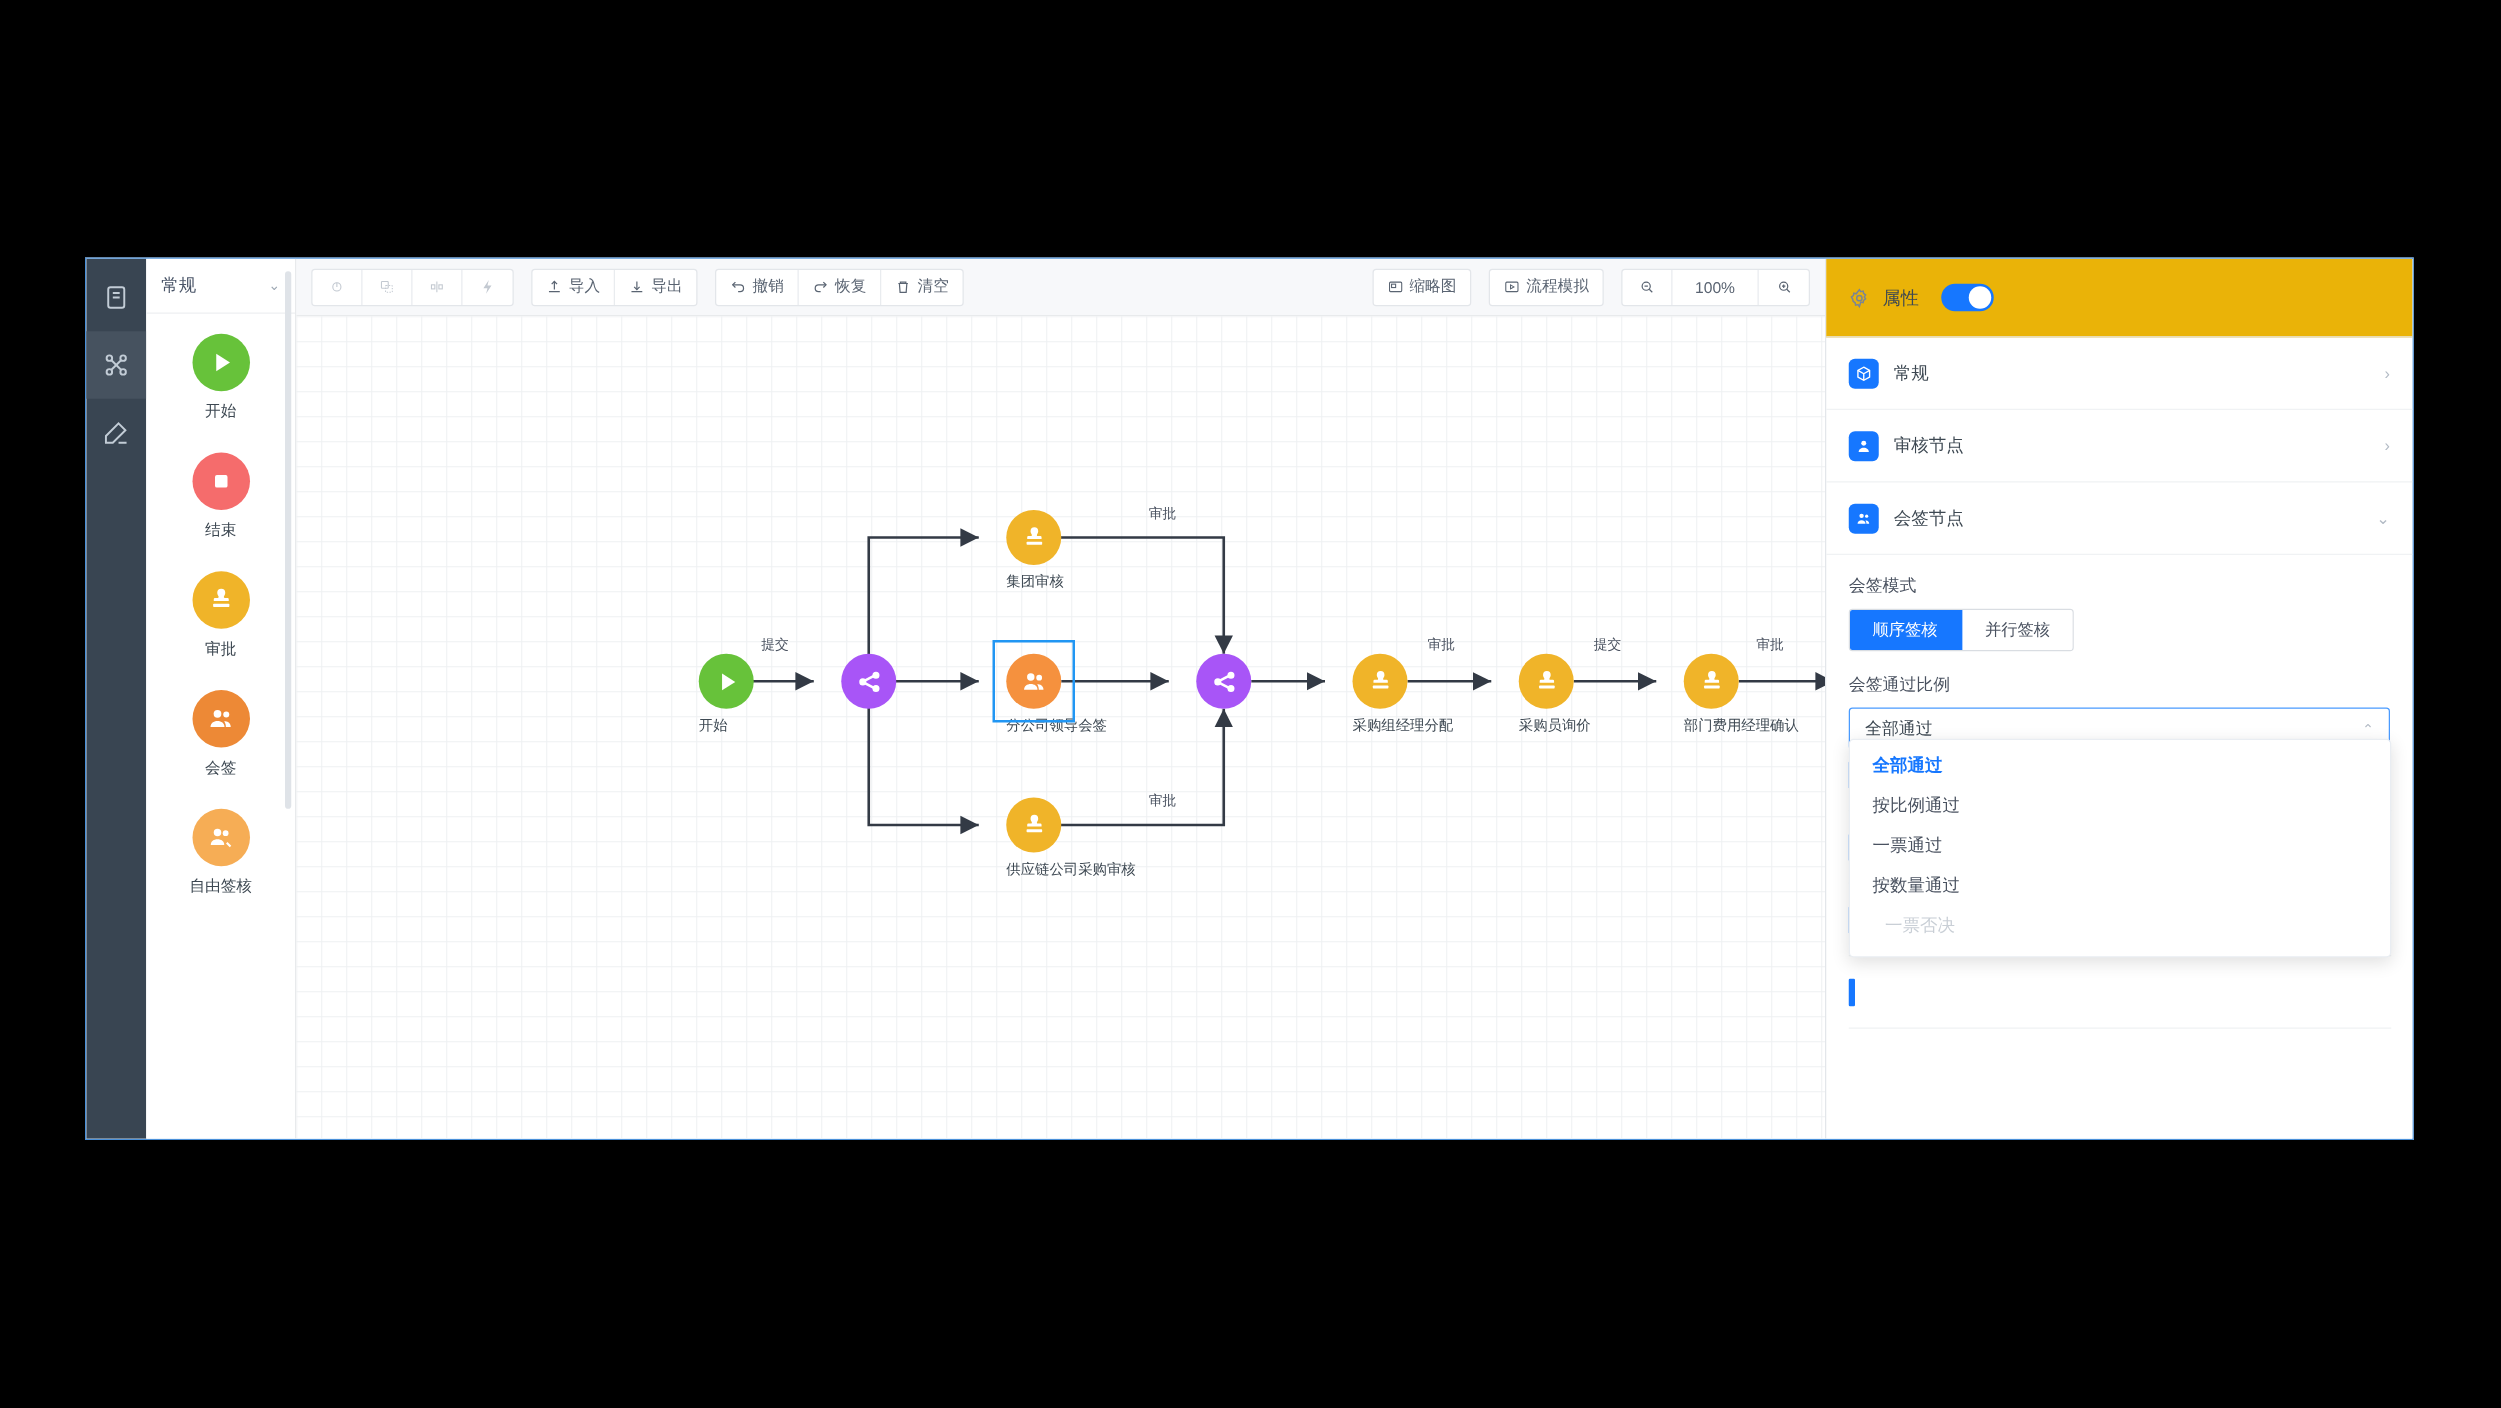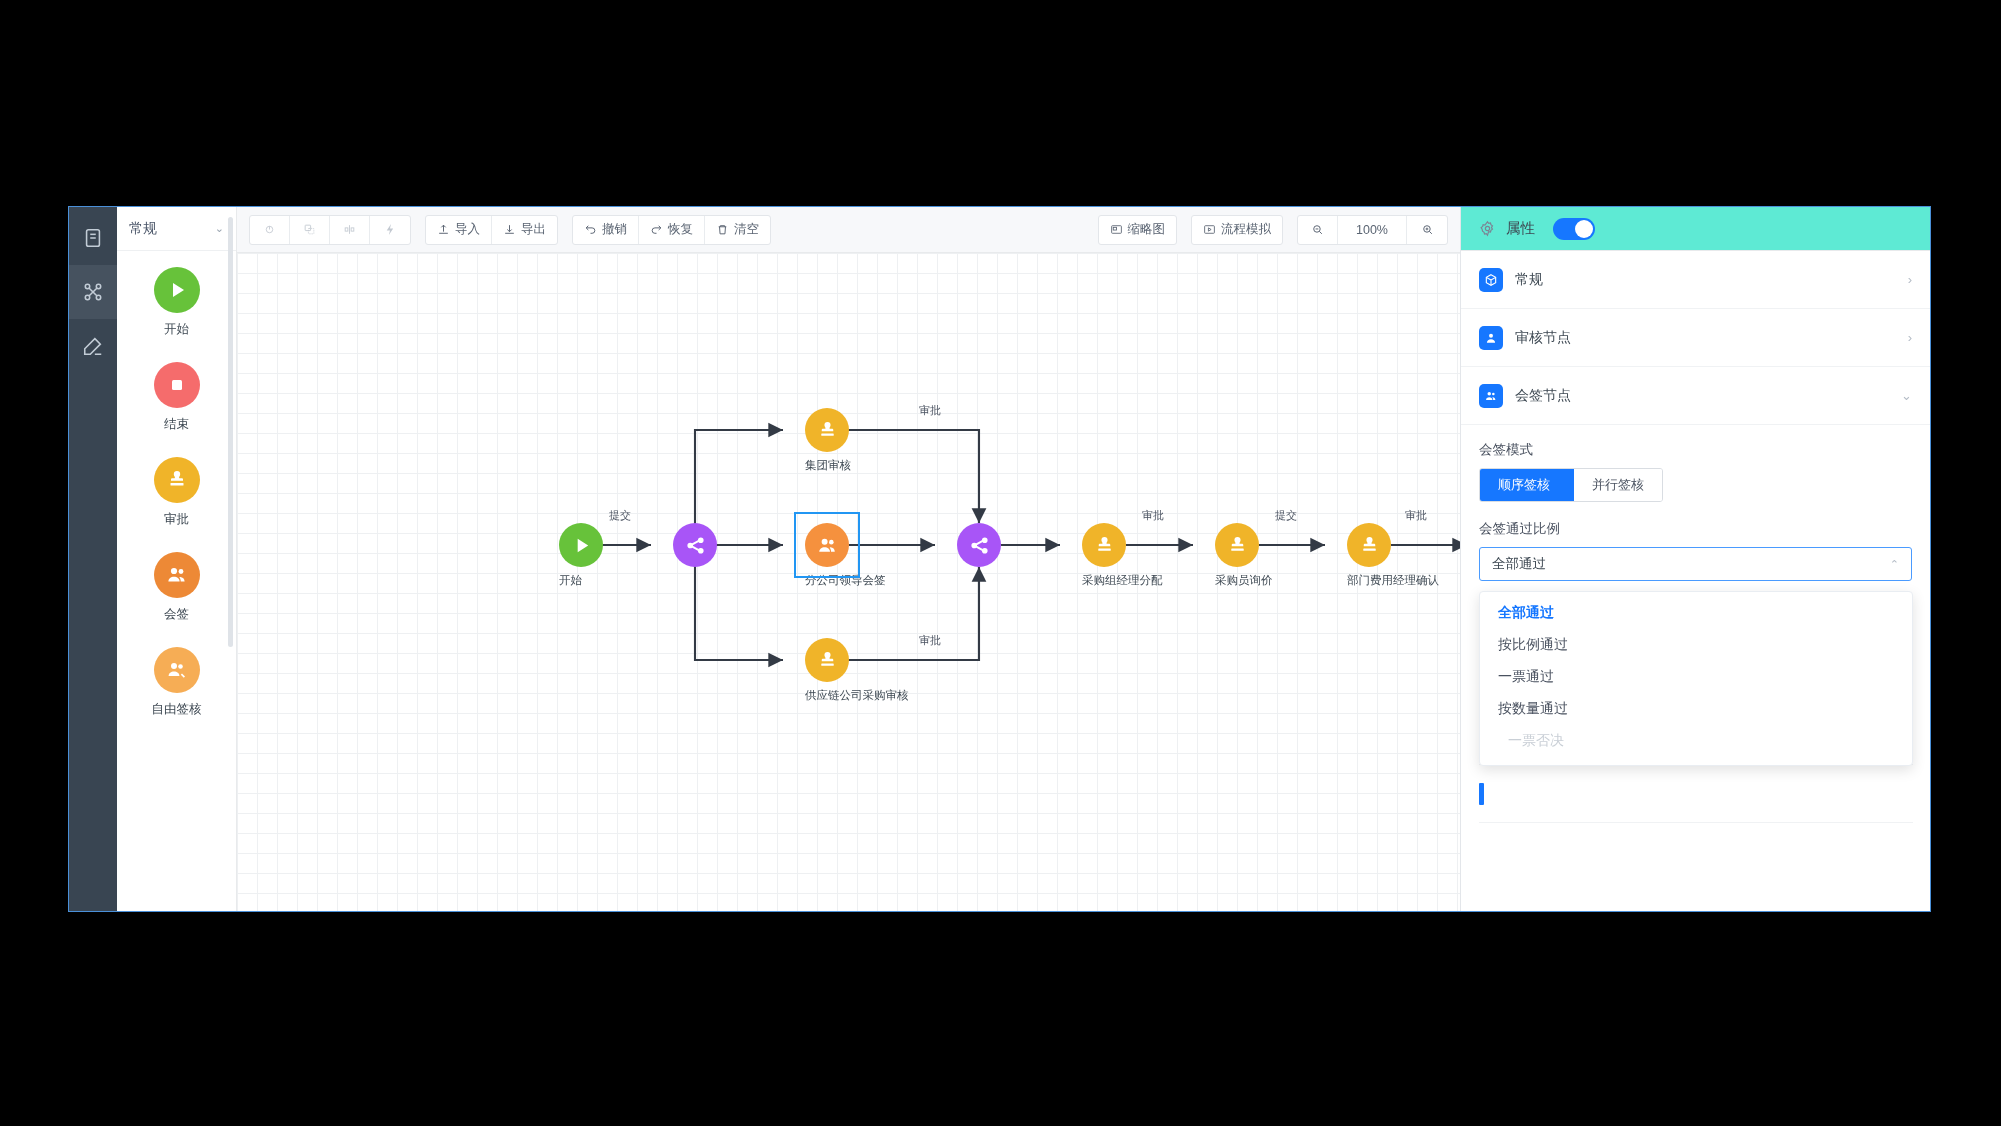--- a/index.html
+++ b/index.html
@@ -168,22 +168,22 @@
 
   
   .props {
     width: 470px; flex: 0 0 470px;
     border-left: 1px solid #e3e6ea;
     background: #fff;
     display: flex; flex-direction: column;
     position: relative;
   }
   .props-head {
-    height: 44px;
-    background: #5eead4;
+    height: 63px;
+    background: #eab308;
     border-bottom: 1px solid #e8eaec;
     display: flex; align-items: center;
     padding: 0 18px; gap: 10px;
   }
   .props-head .gear { color: #7b8594; display: flex; }
   .props-head .gear svg { width: 17px; height: 17px; }
   .props-title { font-size: 14.5px; color: #3d4852; }
   .toggle {
     margin-left: 8px;
     width: 42px; height: 22px; border-radius: 11px;
@@ -220,21 +220,21 @@
   }
   .seg {
     display: inline-flex;
     border: 1px solid #d9dde2; border-radius: 3px;
     overflow: hidden; margin-bottom: 18px;
   }
   .seg-btn {
     padding: 7px 18px;
     font-size: 13px; color: #4a5260;
     background: #fff; cursor: pointer;
-    border-right: 6px solid #0c4a6e;
+    border-right: 2px solid #0c4a6e;
   }
   .seg-btn:last-child { border-right: none; }
   .seg-btn.active { background: #1677ff; color: #fff; border-color: #1677ff; }
 
   .select {
     height: 34px;
     border: 1px solid #4a9bff; border-radius: 3px;
     display: flex; align-items: center;
     padding: 0 12px;
     font-size: 13.5px; color: #3d4852;

